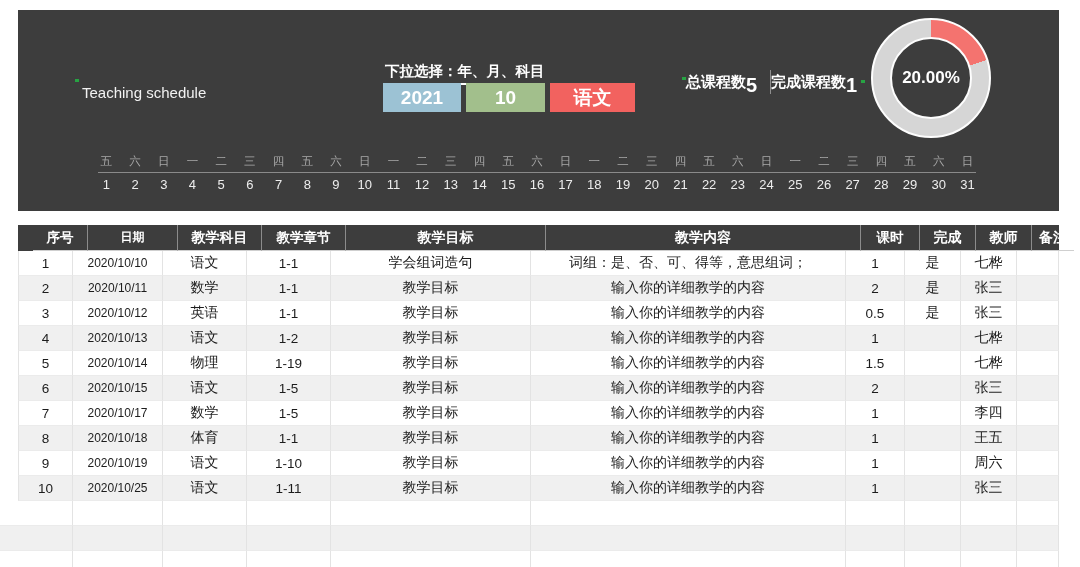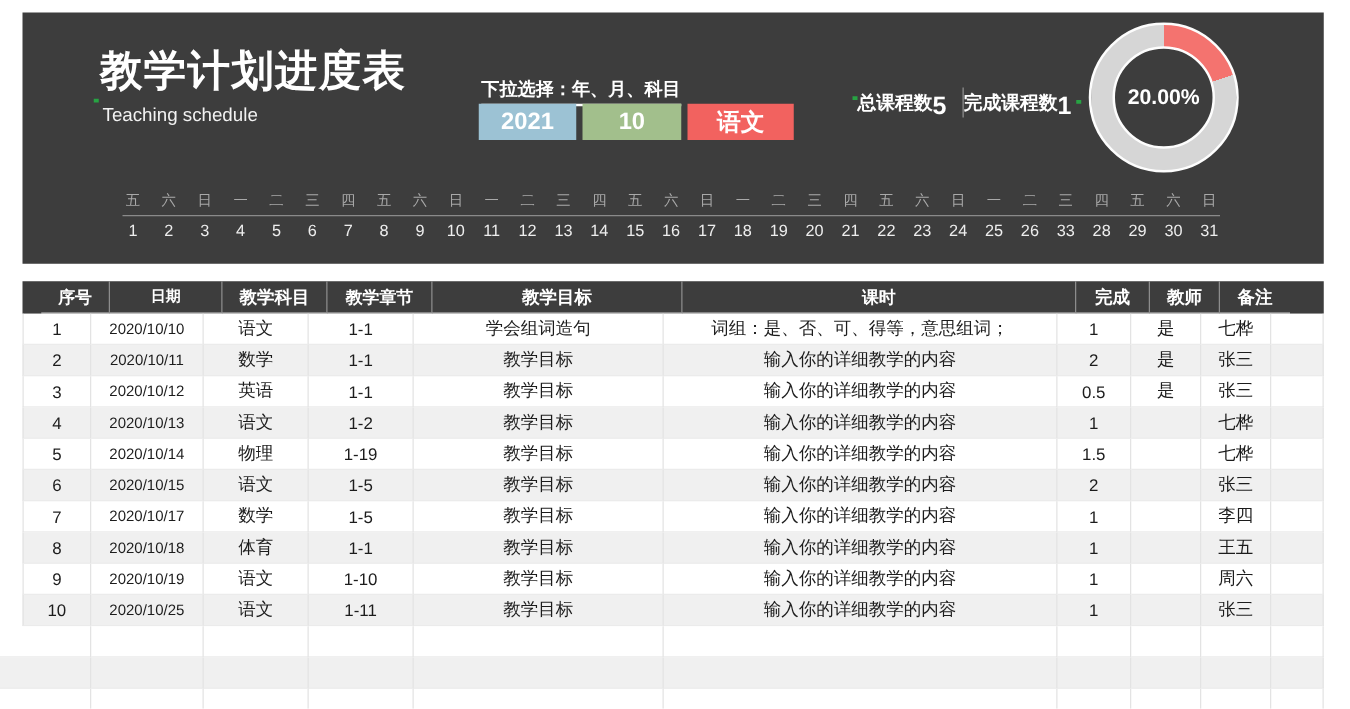--- a/index.html
+++ b/index.html
@@ -67,21 +67,20 @@
   .e-row { display:grid; grid-template-columns:73px 90px 84px 84px 200px 315px 59px 56px 56px 42px; height:25px; background:#ffffff; }
   .e-row.gray { background:#f0f0f0; }
   .e-cell { border-right:1px solid #e3e3e3; border-bottom:1px solid #ebebeb; }
 </style>
 </head>
 <body>
 
 <div class="canvas">
 
   <div class="banner">
-    <div class="page-title">教学计划进度表</div>
     <div class="page-subtitle">Teaching schedule</div>
 
     <span class="flag-dot flag-1"></span>
     <span class="flag-dot flag-2"></span>
     <span class="flag-dot flag-3"></span>
 
     <div class="filter-label">下拉选择：年、月、科目</div>
     <div class="filter-row" id="filters">
         <div class="filter-box f0" style="background: rgb(156, 194, 212);">2021</div>
         <div class="filter-box f1" style="background: rgb(162, 191, 140);">10</div>
@@ -162,36 +161,37 @@
           <div class="cal-d">17</div>
           <div class="cal-d">18</div>
           <div class="cal-d">19</div>
           <div class="cal-d">20</div>
           <div class="cal-d">21</div>
           <div class="cal-d">22</div>
           <div class="cal-d">23</div>
           <div class="cal-d">24</div>
           <div class="cal-d">25</div>
           <div class="cal-d">26</div>
-          <div class="cal-d">33</div>
+          <div class="cal-d">27</div>
           <div class="cal-d">28</div>
           <div class="cal-d">29</div>
           <div class="cal-d">30</div>
           <div class="cal-d">31</div>
         </div>
     </div>
   </div>
 
   <div class="sched">
     <div class="t-row t-head" id="thead">
         <div class="t-cell col-index">序号</div>
         <div class="t-cell col-date">日期</div>
         <div class="t-cell col-subject">教学科目</div>
         <div class="t-cell col-chapter">教学章节</div>
         <div class="t-cell col-goal">教学目标</div>
+        <div class="t-cell col-content">教学内容</div>
         <div class="t-cell col-hours">课时</div>
         <div class="t-cell col-done">完成</div>
         <div class="t-cell col-teacher">教师</div>
         <div class="t-cell col-note">备注</div>
       </div>
     <div class="t-body" id="tbody">
         <div class="t-row">
           <div class="t-cell col-index">1</div>
           <div class="t-cell col-date">2020/10/10</div>
           <div class="t-cell col-subject">语文</div>

